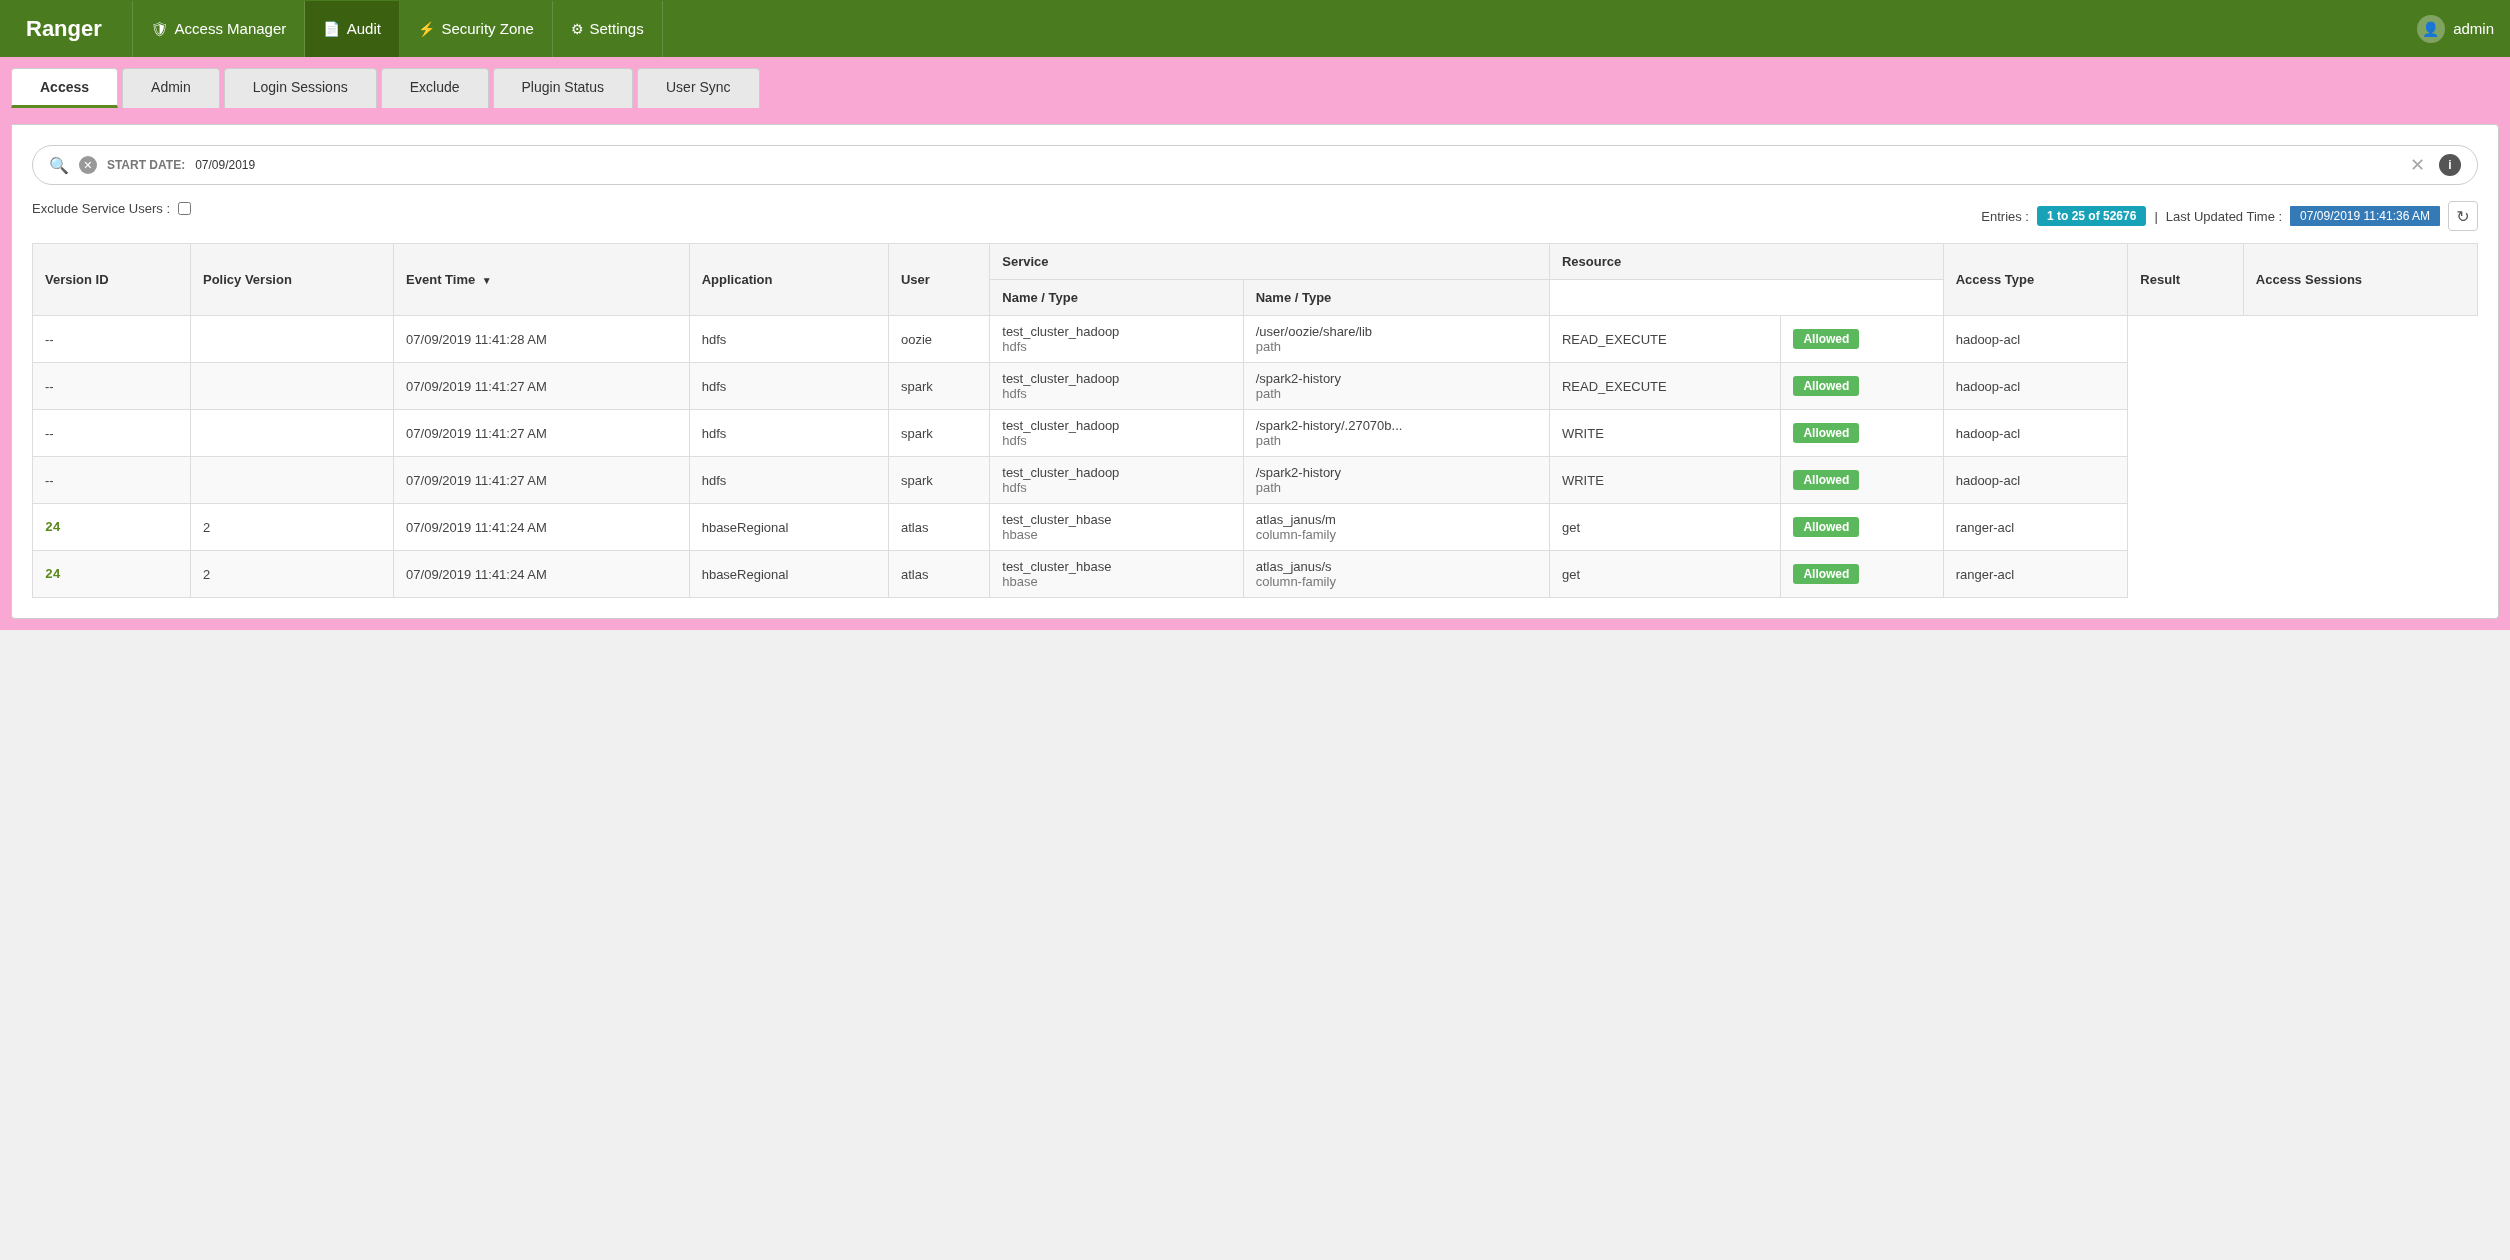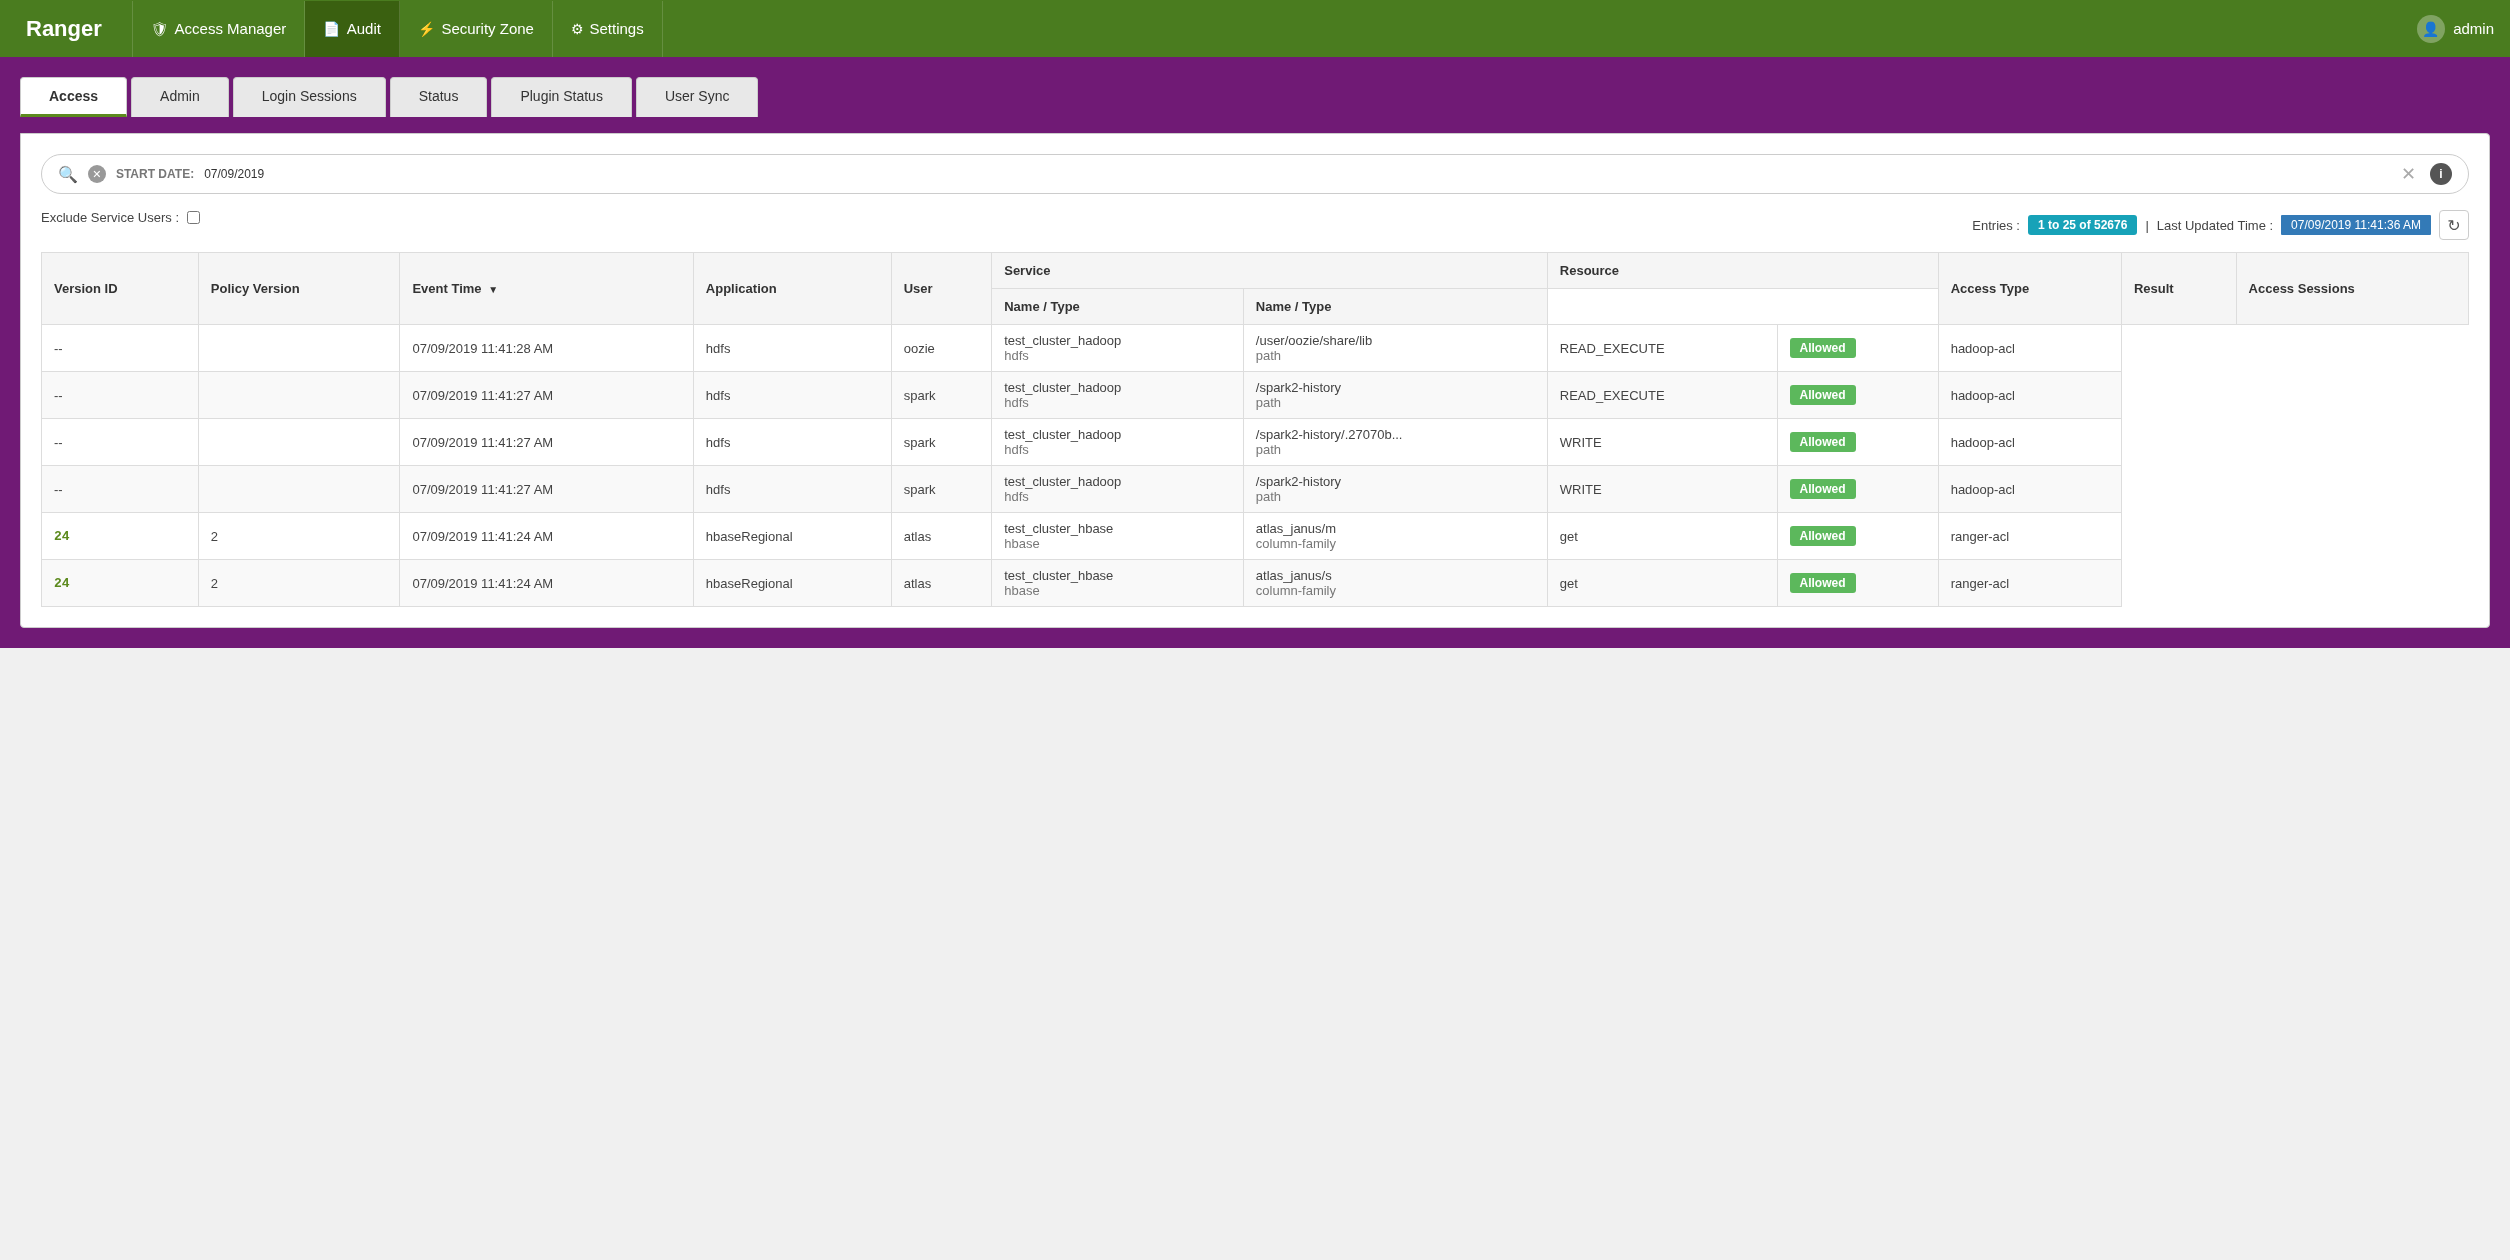--- a/index.html
+++ b/index.html
@@ -51,22 +51,22 @@
     .user-icon {
       width: 28px; height: 28px;
       background: rgba(255,255,255,0.3);
       border-radius: 50%;
       display: flex; align-items: center; justify-content: center;
       font-size: 14px;
     }
 
     
     .main-content {
-      background: #701a75;
-      padding: 20px;
+      background: #f9a8d4;
+      padding: 11px;
     }
 
     
     .tabs {
       display: flex;
       gap: 0;
       margin-bottom: 16px;
     }
     .tab {
       padding: 10px 28px;
@@ -246,21 +246,21 @@
     <span>admin</span>
   </div>
 </nav>
 
 <div class="main-content">
 
   <div class="tabs">
     <div class="tab active">Access</div>
     <div class="tab">Admin</div>
     <div class="tab">Login Sessions</div>
-    <div class="tab">Status</div>
+    <div class="tab">Exclude</div>
     <div class="tab">Plugin Status</div>
     <div class="tab">User Sync</div>
   </div>
 
   <div class="content-panel">
 
     <div class="search-bar">
       <span class="search-icon">🔍</span>
       <div class="search-clear">✕</div>
       <span class="search-label">START DATE:</span>

